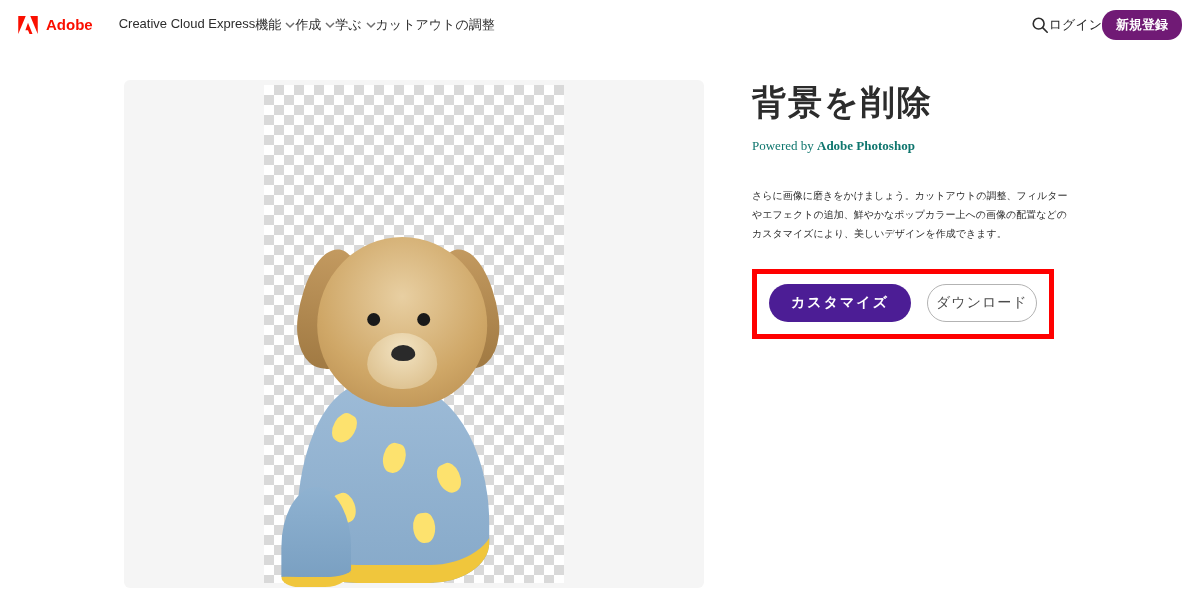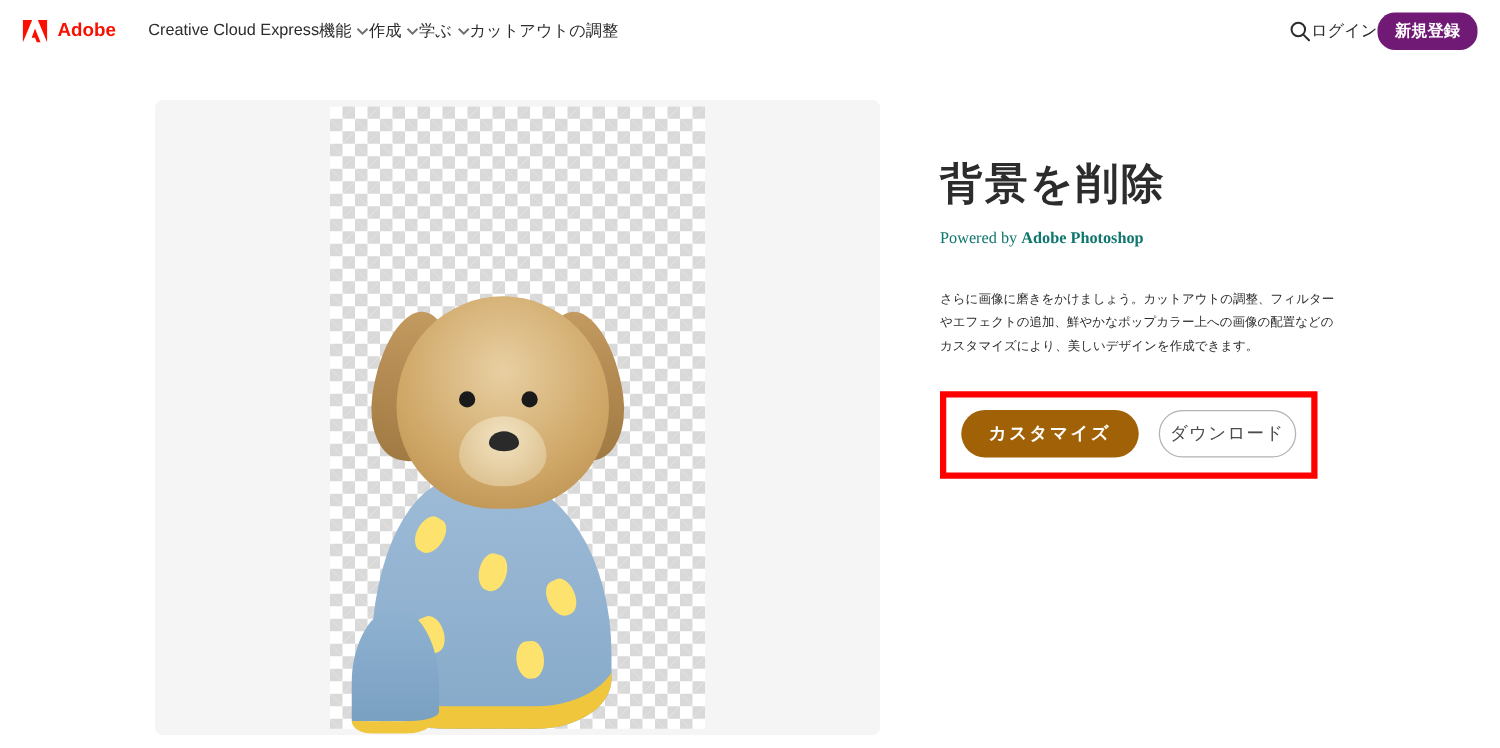--- a/index.html
+++ b/index.html
@@ -200,21 +200,20 @@
       border-radius: 50%;
       top: 90px;
     }
     .dog .eye.l { left: 104px; }
     .dog .eye.r { left: 154px; }
 
     .info {
       flex: 1;
       padding-top: 0;
       max-width: 330px;
-      margin-top: 44px;
     }
     .info h1 {
       font-size: 34px;
       font-weight: 900;
       letter-spacing: 2px;
       color: #2c2c2c;
       margin-bottom: 12px;
     }
     .powered {
       font-size: 13px;
@@ -235,21 +234,21 @@
       border: 5px solid #ff0000;
       padding: 10px 12px 12px 12px;
       display: inline-block;
     }
     .actions {
       display: flex;
       gap: 16px;
       align-items: center;
     }
     .btn-primary {
-      background: #a16207;
+      background: #4c1d95;
       color: #fff;
       border: none;
       border-radius: 20px;
       padding: 10px 22px;
       font-size: 14px;
       font-weight: 600;
       letter-spacing: 2px;
       cursor: pointer;
       font-family: Liberation Serif, serif;
     }

